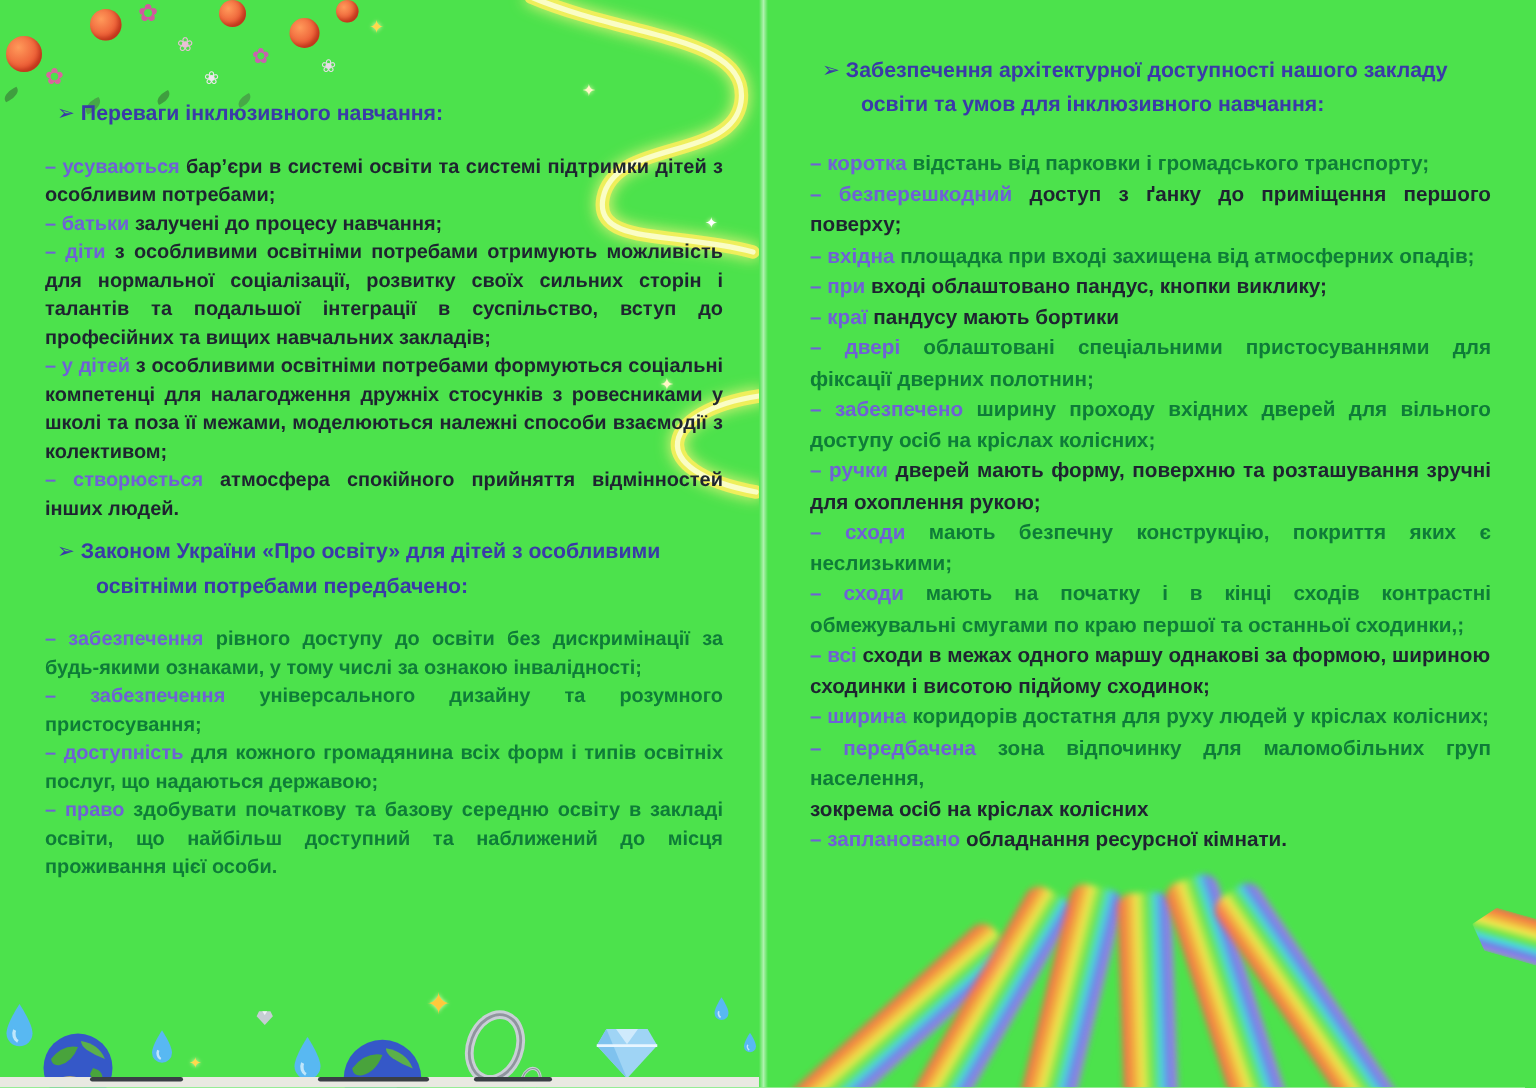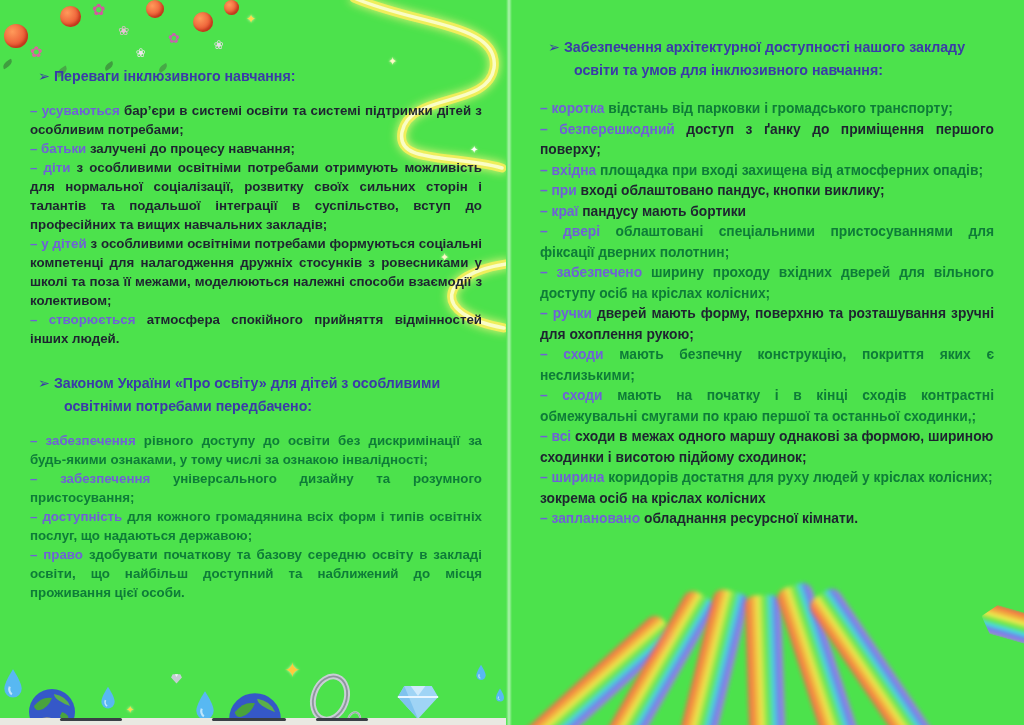--- a/index.html
+++ b/index.html
@@ -16,21 +16,21 @@
   .gutter{position:absolute;left:506px;top:0;width:6px;height:725px;
     background:linear-gradient(90deg,rgba(255,255,255,.0),rgba(255,255,255,.55),rgba(255,255,255,.0));}
   .content{position:relative;z-index:3;}
   .page-left .content{padding:38px 24px 0 30px;}
   .page-right .content{padding:36px 30px 0 28px;}
 
   .title{color:var(--heading);text-align:center;font-size:16.5px;line-height:28px;letter-spacing:.3px;}
   .title .line2{font-size:16px;}
 
   .heading{color:var(--heading);font-size:14.2px;line-height:23px;
-    padding-left:34px;text-indent:-26px;margin-top:24px;}
+    padding-left:34px;text-indent:-26px;margin-top:9px;}
   .heading:first-child{margin-top:0;}
   .arrow{margin-right:4px;}
 
   .list{margin-top:13px;}
   .item{font-size:13.3px;line-height:19px;text-align:justify;white-space:pre-line;}
   .page-right .item{font-size:13.8px;line-height:20.5px;}
   .kw{color:var(--keyword);}
   .tone-dark{color:var(--dark);}
   .tone-green{color:var(--green);}
 
@@ -215,19 +215,20 @@
           <div class="item tone-dark"><span class="kw">– при </span><span>вході облаштовано пандус, кнопки виклику;</span></div>
           <div class="item tone-dark"><span class="kw">– краї </span><span>пандусу мають бортики</span></div>
           <div class="item tone-green"><span class="kw">– двері </span><span>облаштовані спеціальними пристосуваннями для фіксації дверних полотнин;</span></div>
           <div class="item tone-green"><span class="kw">– забезпечено </span><span>ширину проходу вхідних дверей для вільного доступу осіб на кріслах колісних;</span></div>
           <div class="item tone-dark"><span class="kw">– ручки </span><span>дверей мають форму, поверхню та розташування зручні для охоплення рукою;</span></div>
           <div class="item tone-green"><span class="kw">– сходи </span><span>мають безпечну конструкцію, покриття яких є неслизькими;</span></div>
           <div class="item tone-green"><span class="kw">– сходи </span><span>мають на початку і в кінці сходів контрастні обмежувальні смугами по краю першої та останньої сходинки,;</span></div>
           <div class="item tone-dark"><span class="kw">– всі </span><span>сходи в межах одного маршу однакові за формою, шириною
 сходинки і висотою підйому сходинок;</span></div>
           <div class="item tone-green"><span class="kw">– ширина </span><span>коридорів достатня для руху людей у кріслах колісних;</span></div>
+          <div class="item tone-green"><span class="kw">– передбачена </span><span>зона відпочинку для маломобільних груп населення,</span></div>
           <div class="item tone-dark"><span>зокрема осіб на кріслах колісних</span></div>
           <div class="item tone-dark"><span class="kw">– заплановано </span><span>обладнання ресурсної кімнати.</span></div>
         </div>
     </div>
   </div>
 
 </div>
 
 </body></html>

